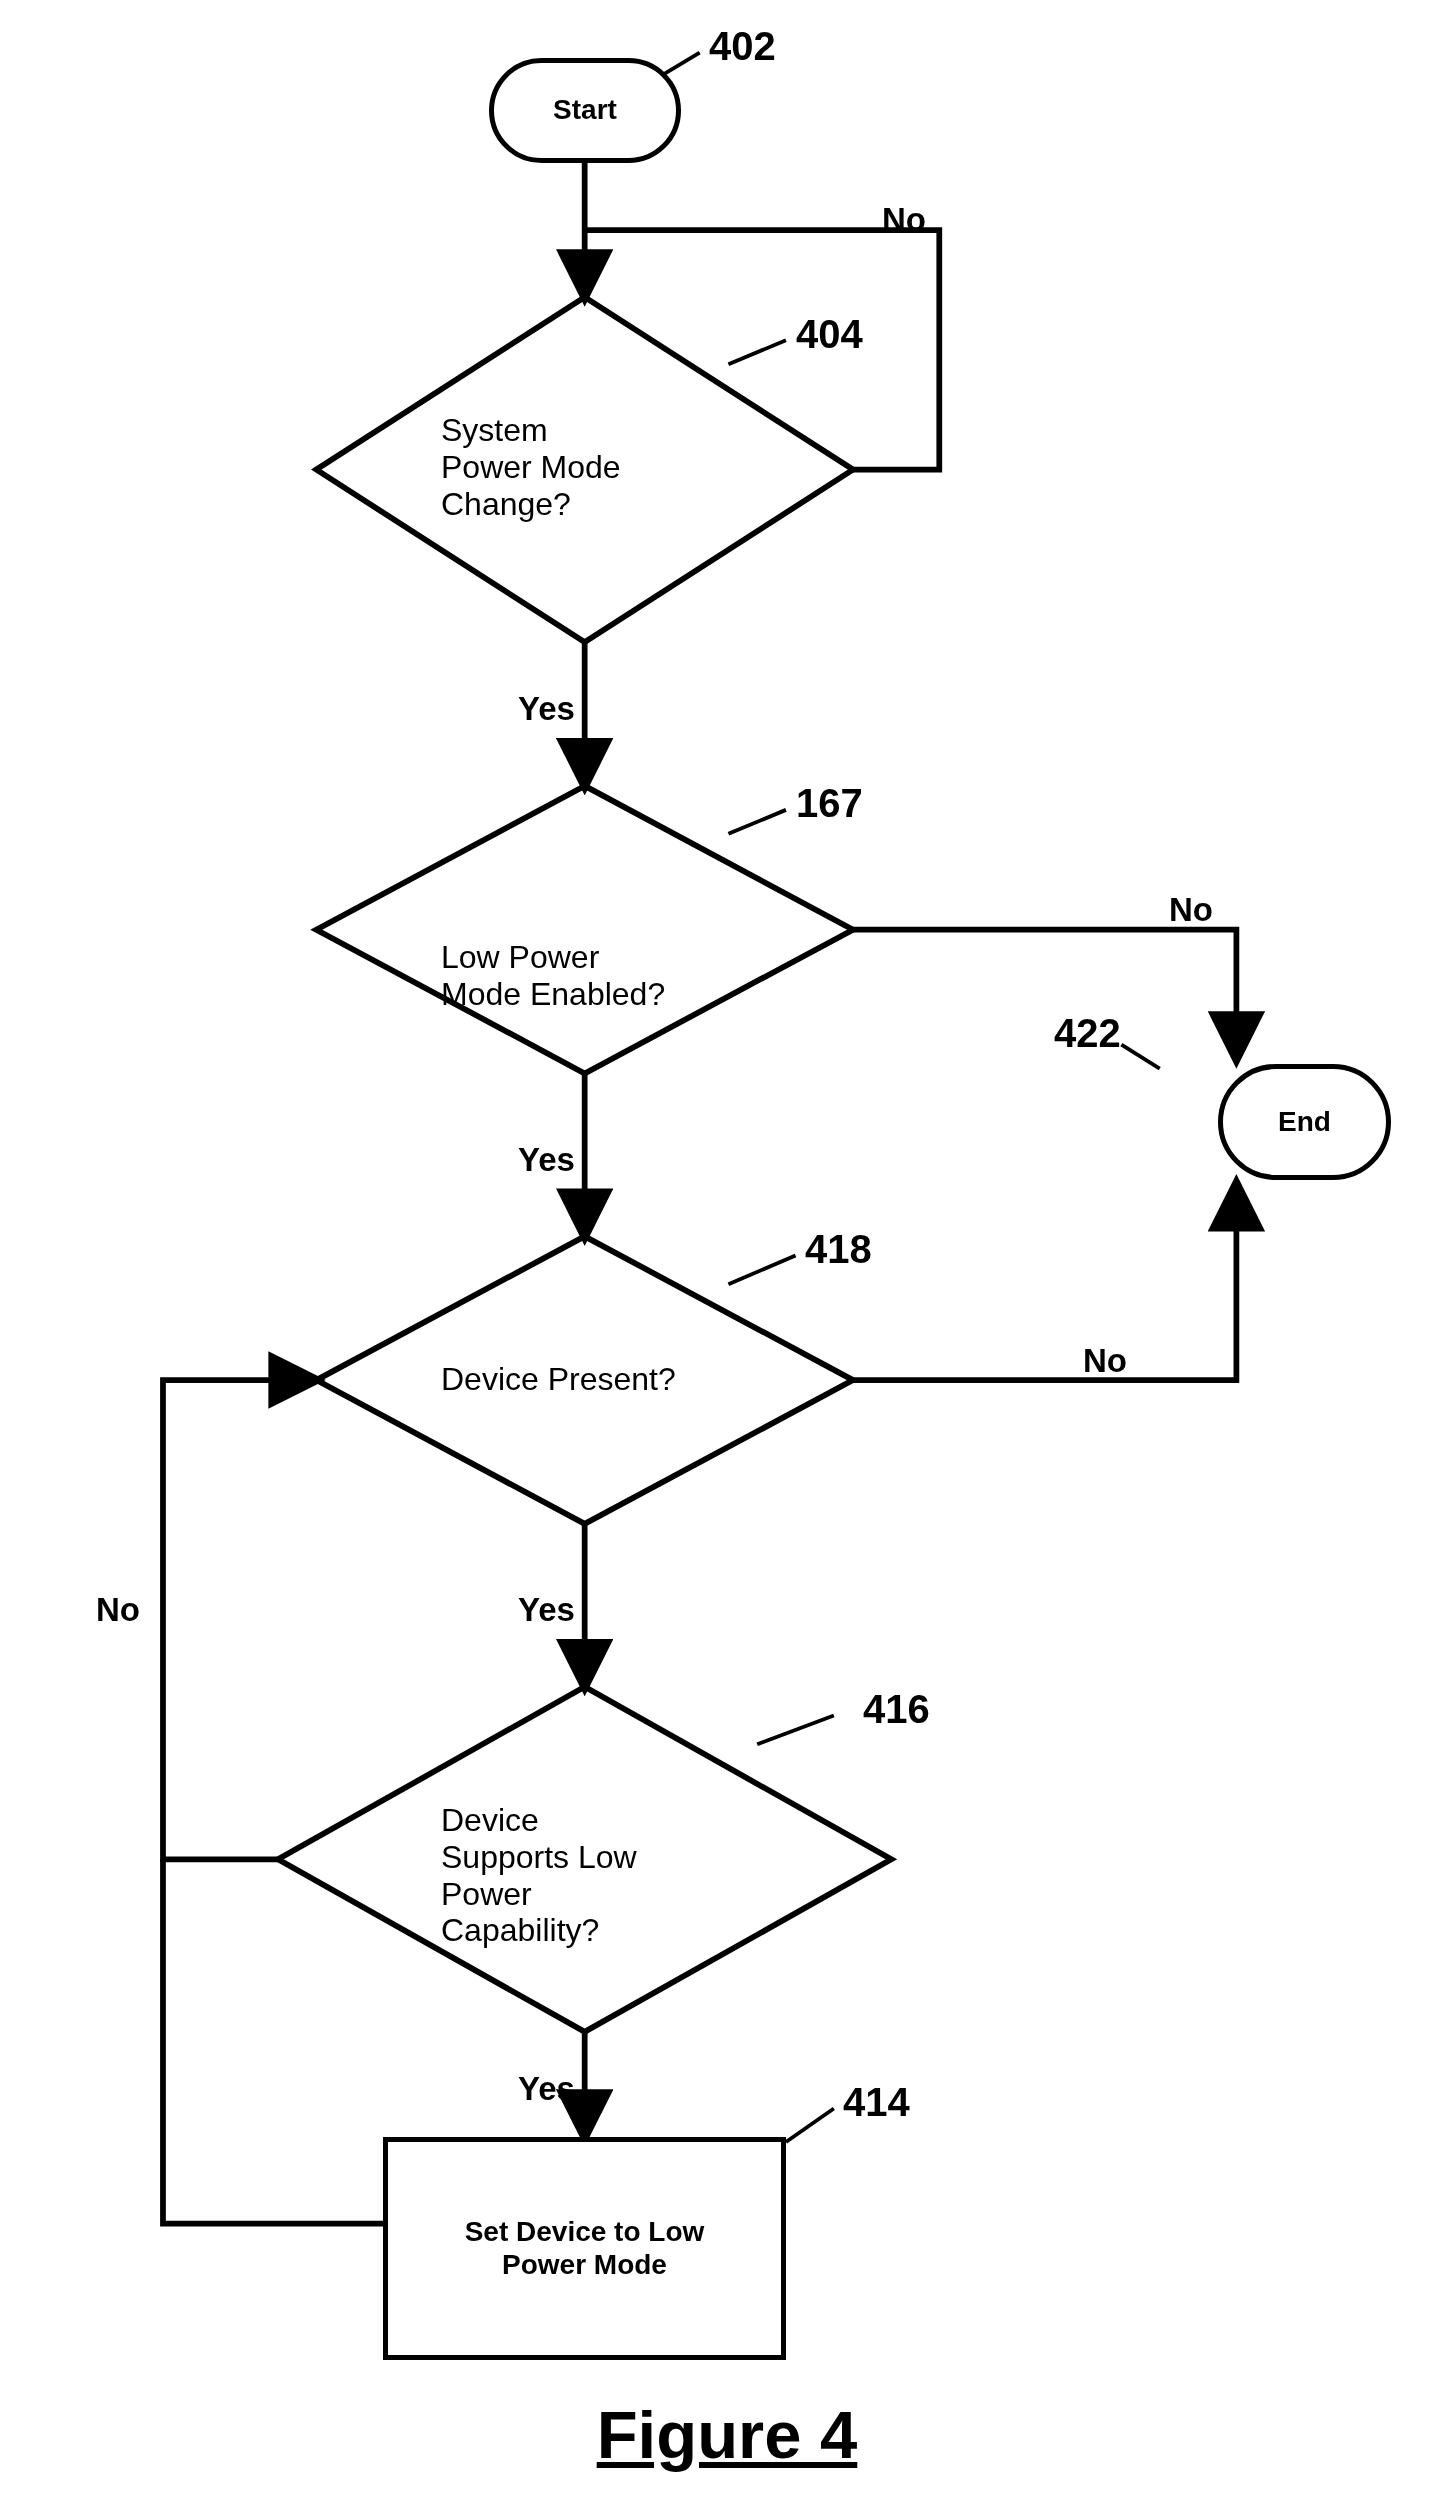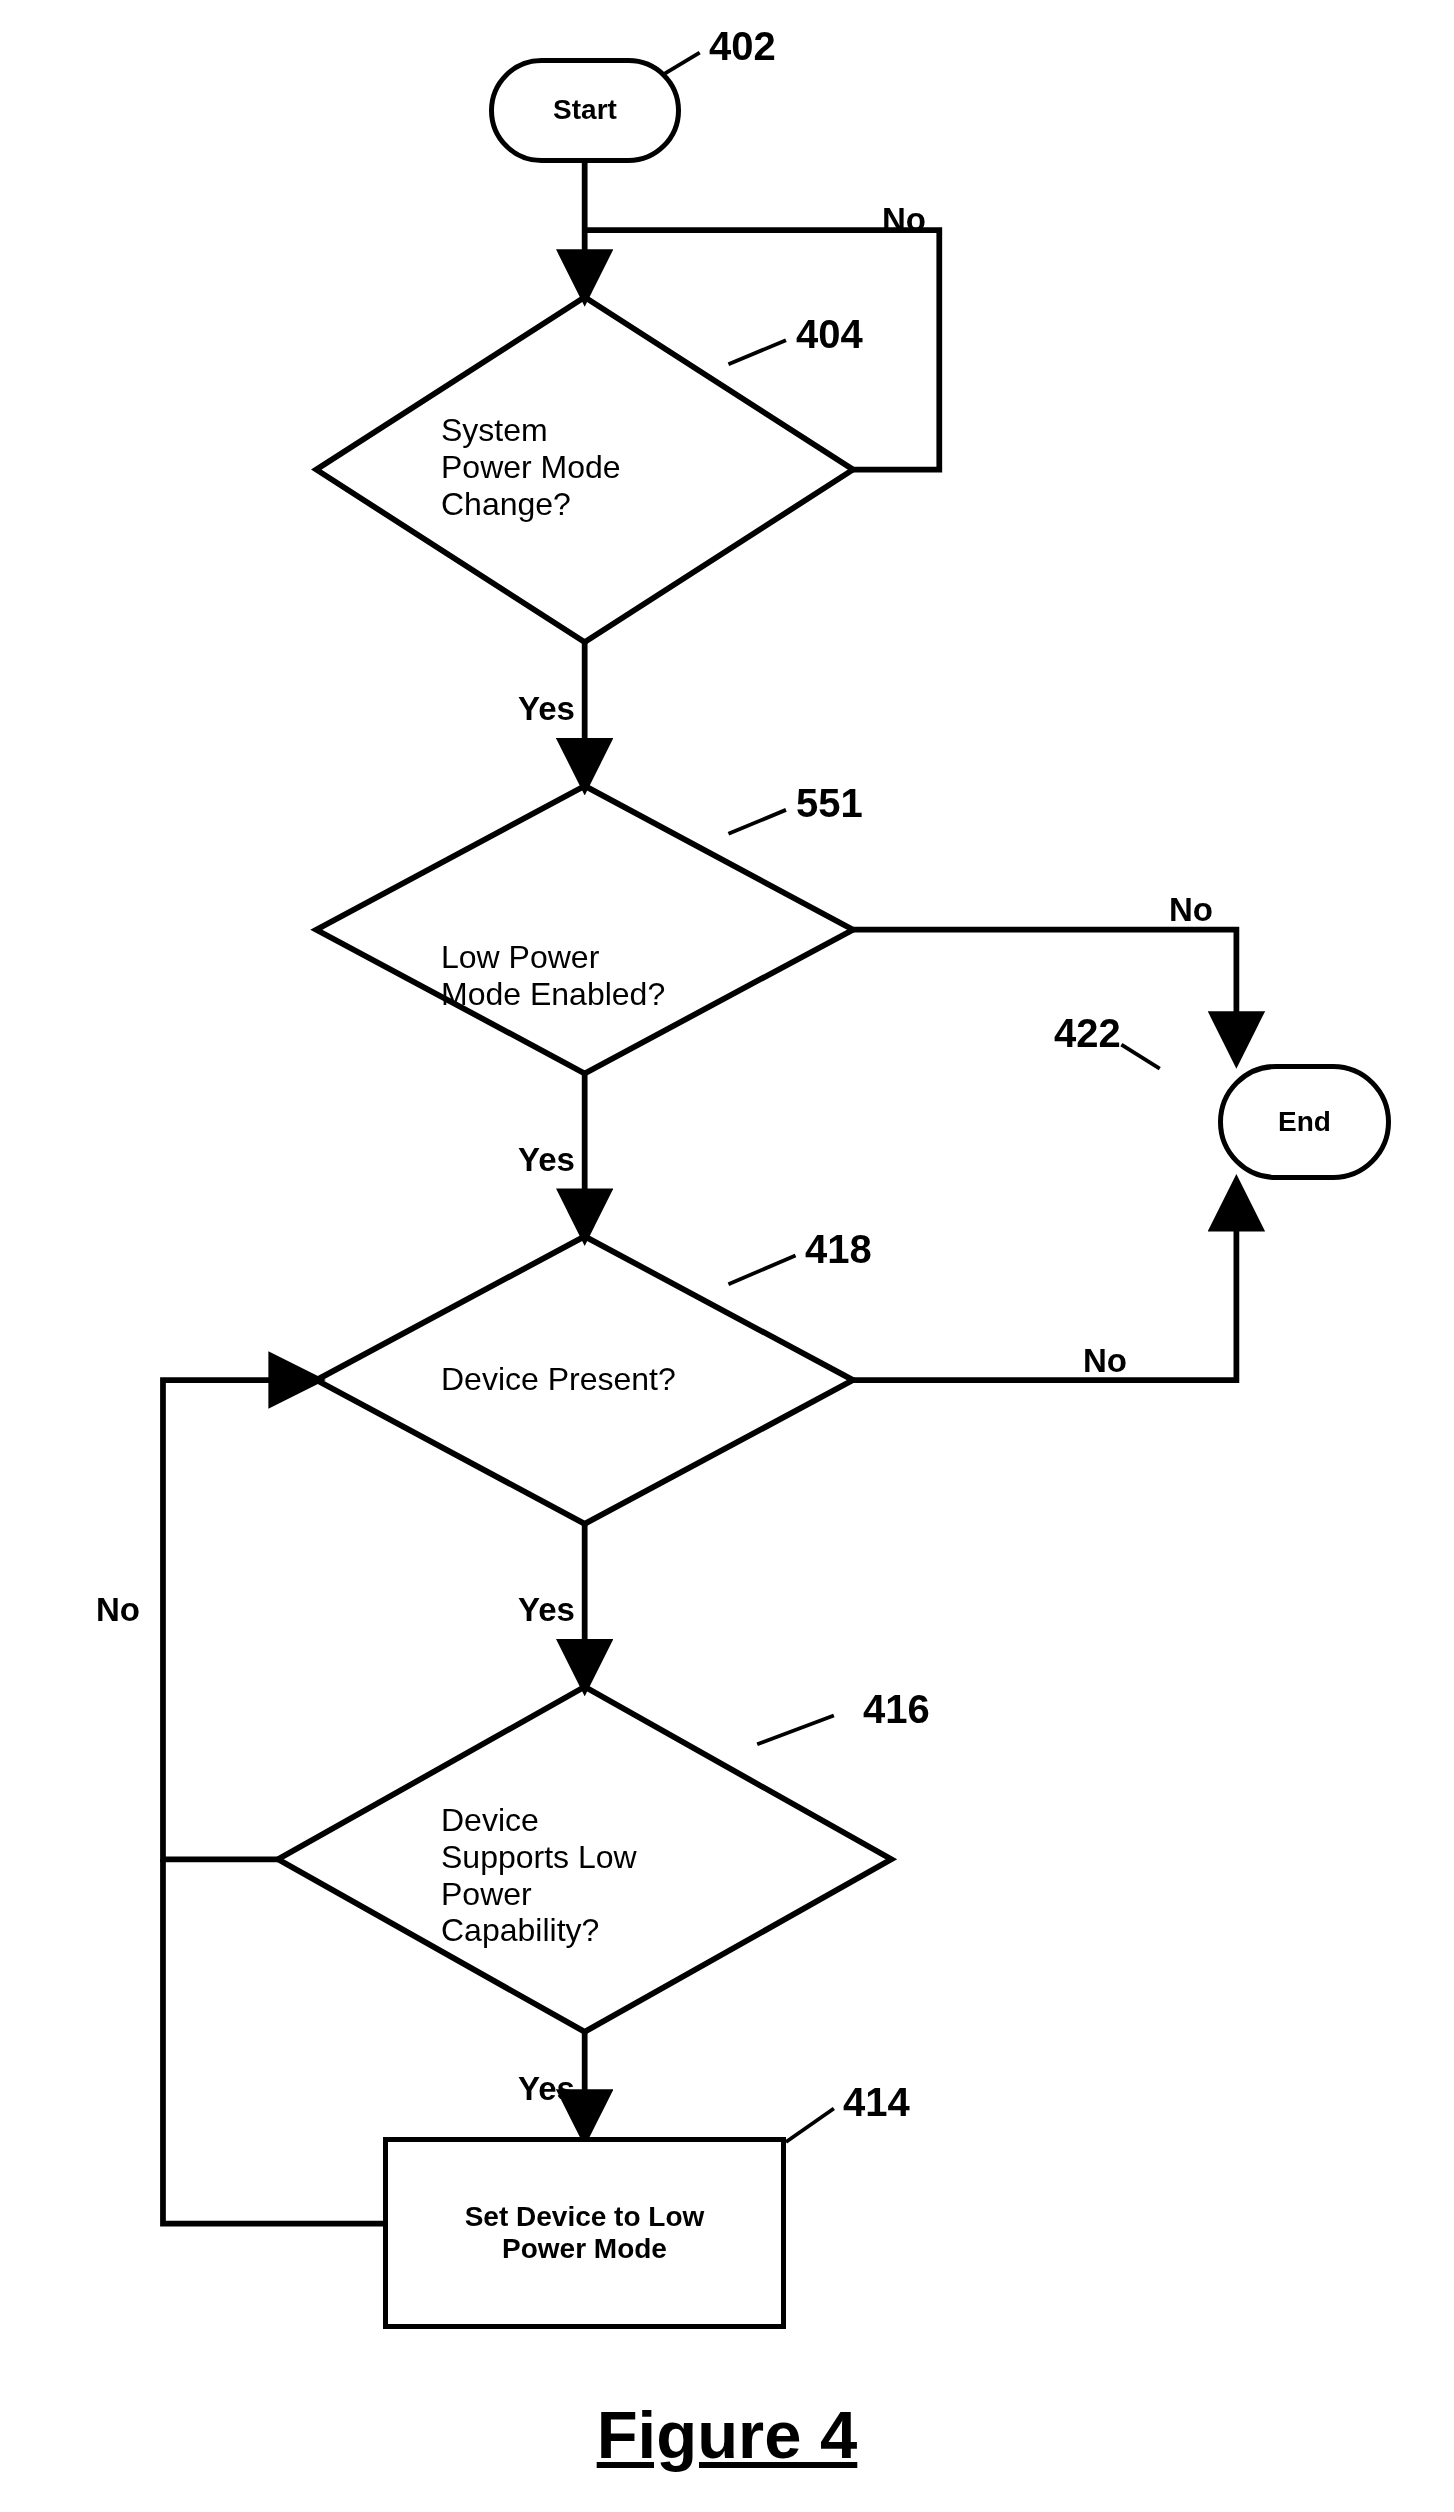--- a/index.html
+++ b/index.html
@@ -120,31 +120,31 @@
   </div>
   <div class="ref" style="left:709px; top:24px;">402</div>
 
   <div class="decision-label" style="left: 441px; top: 412px; white-space: pre-line;">System
 Power Mode
 Change?</div>
   <div class="ref" style="left:796px; top:312px;">404</div>
 
   <div class="decision-label" style="left: 441px; top: 891px; white-space: pre-line; margin-top: 48px;">Low Power
 Mode Enabled?</div>
-  <div class="ref" style="left:796px; top:781px;">551</div>
+  <div class="ref" style="left:796px; top:781px;">167</div>
 
   <div class="decision-label" style="left:441px; top:1361px;">Device Present?</div>
   <div class="ref" style="left:805px; top:1227px;">418</div>
 
   <div class="decision-label" style="left: 441px; top: 1802px; white-space: pre-line;">Device
 Supports Low Power
 Capability?</div>
   <div class="ref" style="left:843px; top:1687px;margin-left:20px;">416</div>
 
-  <div class="node process" style="left:383px; top:2137px; width:403px; height:192px;">
+  <div class="node process" style="left:383px; top:2137px; width:403px; height:223px;">
     <span style="white-space:pre-line;">Set Device to Low
 Power Mode</span>
   </div>
   <div class="ref" style="left:843px; top:2080px;">414</div>
 
   <div class="node terminal" style="left:1218px; top:1064px; width:173px; height:116px;">
     <span>End</span>
   </div>
   <div class="ref" style="left:1054px; top:1011px;">422</div>
 

